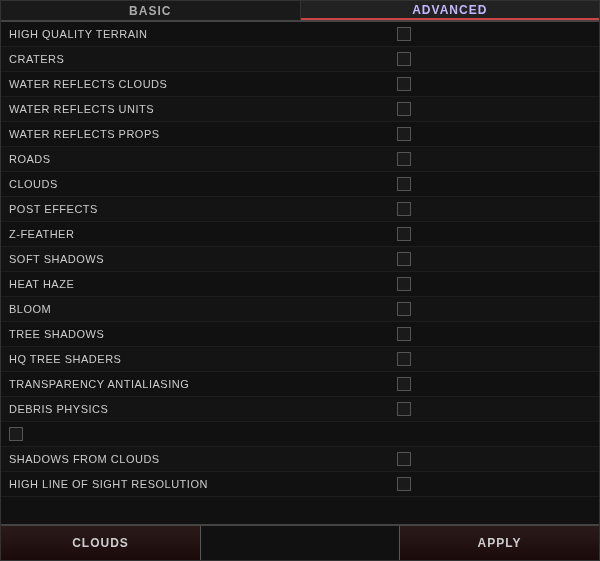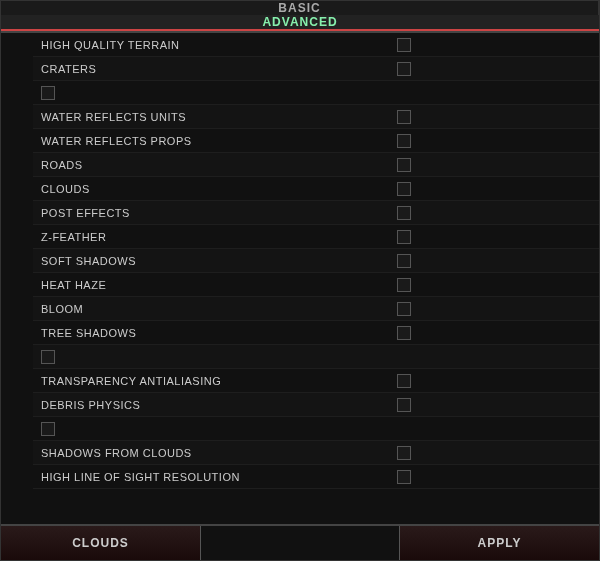--- a/index.html
+++ b/index.html
@@ -21,43 +21,42 @@
       height: 561px;
       background: #111;
       border: 1px solid #333;
       display: flex;
       flex-direction: column;
     }
 
     
     .tabs {
       display: flex;
-      height: 32px;
+      height: 21px;
       border-bottom: 2px solid #444;
       flex-shrink: 0;
-      flex-direction: column;
     }
 
     .tab {
       flex: 1;
       display: flex;
       align-items: center;
       justify-content: center;
       cursor: pointer;
       font-size: 12px;
       font-weight: bold;
       letter-spacing: 1px;
       color: #aaa;
       background: #1a1a1a;
       border-right: 1px solid #333;
     }
 
     .tab.active {
       background: #222;
-      color: #86efac;
+      color: #c4b5fd;
       border-bottom: 2px solid #c44;
     }
 
     .tab:last-child {
       border-right: none;
     }
 
     
     .content {
       display: flex;
@@ -85,23 +84,22 @@
 
     .settings-list::-webkit-scrollbar-track {
       background: #1a1a1a;
       border-left: 1px solid #333;
     }
 
     .setting-row {
       display: flex;
       align-items: center;
       height: 24px;
-      padding: 4px 8px;
+      padding: 12px 8px;
       border-bottom: 1px solid #1e1e1e;
-      margin-left: 32px;
     }
 
     .setting-row:nth-child(even) {
       background: #141414;
     }
 
     .setting-row:nth-child(odd) {
       background: #111;
     }
 
@@ -183,20 +181,21 @@
 
     <div class="setting-row">
           <span class="setting-label">HIGH QUALITY TERRAIN</span>
           <div class="setting-checkbox"></div>
         </div>
         <div class="setting-row">
           <span class="setting-label">CRATERS</span>
           <div class="setting-checkbox"></div>
         </div>
         <div class="setting-row">
+          <span class="setting-label">WATER REFLECTS CLOUDS</span>
           <div class="setting-checkbox"></div>
         </div>
         <div class="setting-row">
           <span class="setting-label">WATER REFLECTS UNITS</span>
           <div class="setting-checkbox"></div>
         </div>
         <div class="setting-row">
           <span class="setting-label">WATER REFLECTS PROPS</span>
           <div class="setting-checkbox"></div>
         </div>
@@ -226,20 +225,21 @@
         </div>
         <div class="setting-row">
           <span class="setting-label">BLOOM</span>
           <div class="setting-checkbox"></div>
         </div>
         <div class="setting-row">
           <span class="setting-label">TREE SHADOWS</span>
           <div class="setting-checkbox"></div>
         </div>
         <div class="setting-row">
+          <span class="setting-label">HQ TREE SHADERS</span>
           <div class="setting-checkbox"></div>
         </div>
         <div class="setting-row">
           <span class="setting-label">TRANSPARENCY ANTIALIASING</span>
           <div class="setting-checkbox"></div>
         </div>
         <div class="setting-row">
           <span class="setting-label">DEBRIS PHYSICS</span>
           <div class="setting-checkbox"></div>
         </div>

